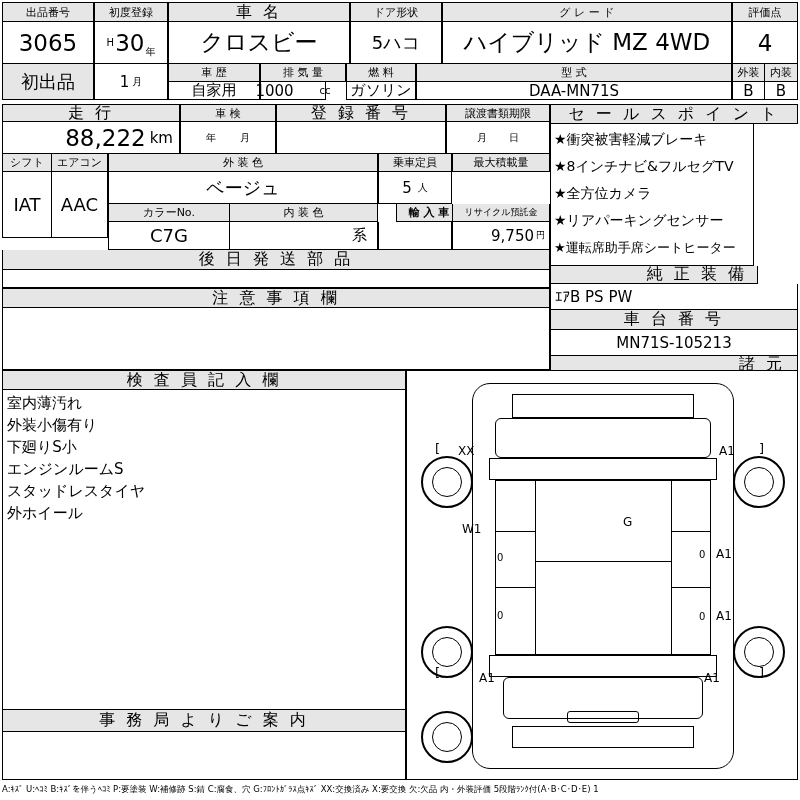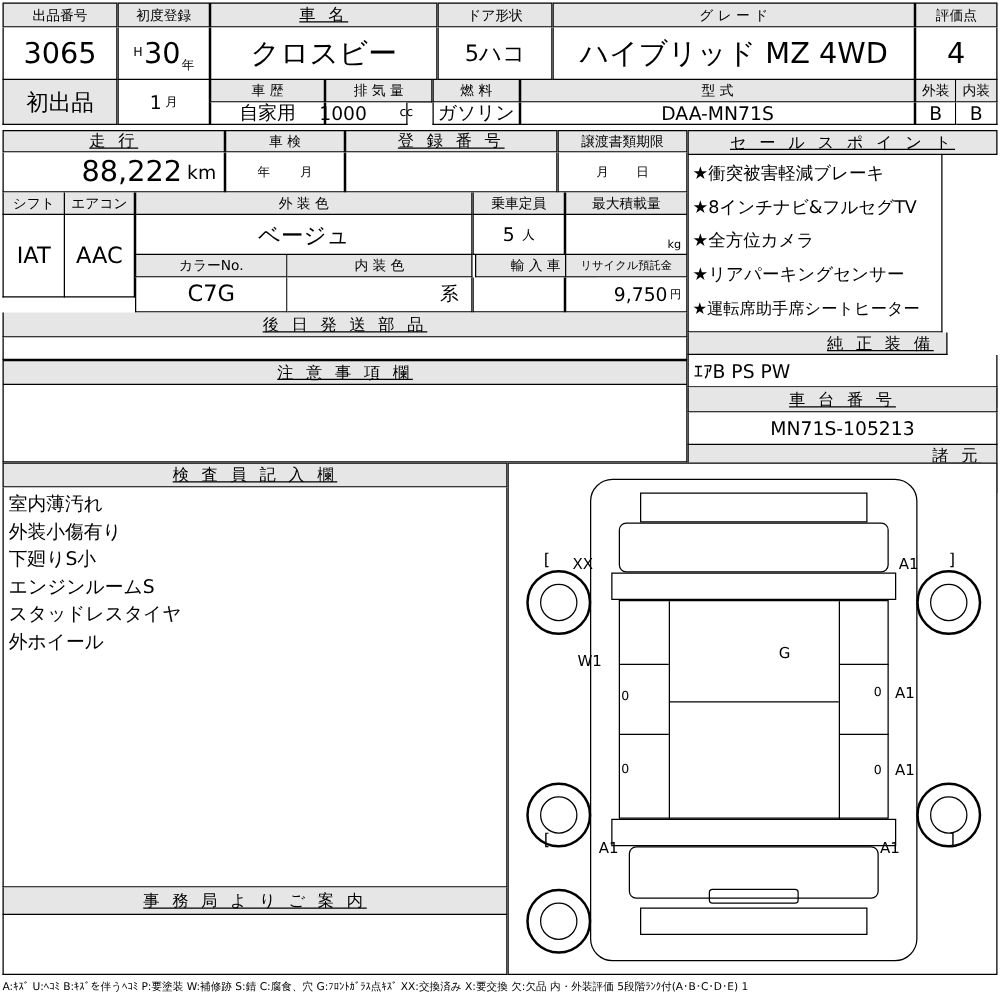--- a/index.html
+++ b/index.html
@@ -11,21 +11,21 @@
     color:#000;
     overflow:hidden;
   }
   .sheet { position:relative; width:800px; height:800px; }
 
   .box { position:absolute; border:1px solid #000; background:#fff; }
   .hdr { background:#e6e6e6; }
   .ctr { display:flex; align-items:center; justify-content:center; text-align:center; }
   .lft { display:flex; align-items:center; justify-content:flex-start; text-align:left; }
   .lbl { font-size:11px; letter-spacing:0px; }
-  .lbl-sp { font-size:13px; letter-spacing:3px;text-decoration:underline; }
+  .lbl-sp { font-size:16px; letter-spacing:3px; }
   .val { font-size:15px; }
   .big { font-size:23px; }
   .mid { font-size:18px; }
   .sm { font-size:10px; }
   .tiny { font-size:9px; }
 
   .sp-line { font-size:14px; white-space:nowrap; }
   .insp-line { font-size:15px; white-space:nowrap; }
 
   .footer {
@@ -149,35 +149,32 @@
       <span class="mid">ベージュ</span>
     </div>
 
   <div class="box hdr ctr lbl" style="left:378px;top:154px;width:74px;height:18px;border-top:none;">乗車定員</div>
   <div class="box ctr" style="left:378px;top:172px;width:74px;height:32px;border-top:none;">
     <span class="val">5</span>
     <span class="sm" style="margin-left:6px;">人</span>
   </div>
 
   <div class="box hdr ctr lbl" style="left:452px;top:154px;width:98px;height:18px;border-top:none;">最大積載量</div>
-  <div class="box" style="left:452px;top:172px;width:98px;height:32px;border-top:none;display:flex;align-items:flex-end;justify-content:flex-end;padding:0 4px 2px 0;">
-    <span class="tiny">kg</span>
-  </div>
 
   <div class="box hdr ctr lbl" style="left:108px;top:204px;width:122px;height:18px;border-top:none;">カラーNo.</div>
   <div class="box ctr" style="left:108px;top:222px;width:122px;height:28px;border-top:none;">
       <span class="mid">C7G</span>
     </div>
 
   <div class="box hdr ctr lbl" style="left:230px;top:204px;width:148px;height:18px;border-top:none;border-left:none;">内 装 色</div>
   <div class="box" style="left:230px;top:222px;width:148px;height:28px;border-top:none;border-left:none;display:flex;align-items:center;justify-content:flex-end;padding-right:10px;">
       <span class="val">系</span>
     </div>
 
-  <div class="box hdr ctr lbl" style="left:380px;top:204px;width:97px;height:18px;border-top:none;">輸 入 車</div>
+  <div class="box hdr ctr lbl" style="left:396px;top:204px;width:66px;height:18px;border-top:none;font-weight:bold;">輸 入 車</div>
   <div class="box ctr" style="left:378px;top:222px;width:74px;height:28px;border-top:none;"></div>
 
   <div class="box hdr ctr" style="left:452px;top:204px;width:98px;height:18px;border-top:none;">
       <span class="tiny">リサイクル預託金</span>
     </div>
   <div class="box" style="left:452px;top:222px;width:98px;height:28px;border-top:none;display:flex;align-items:center;justify-content:flex-end;padding-right:4px;">
     <span class="val">9,750</span>
     <span class="tiny" style="margin-left:2px;">円</span>
   </div>
 

